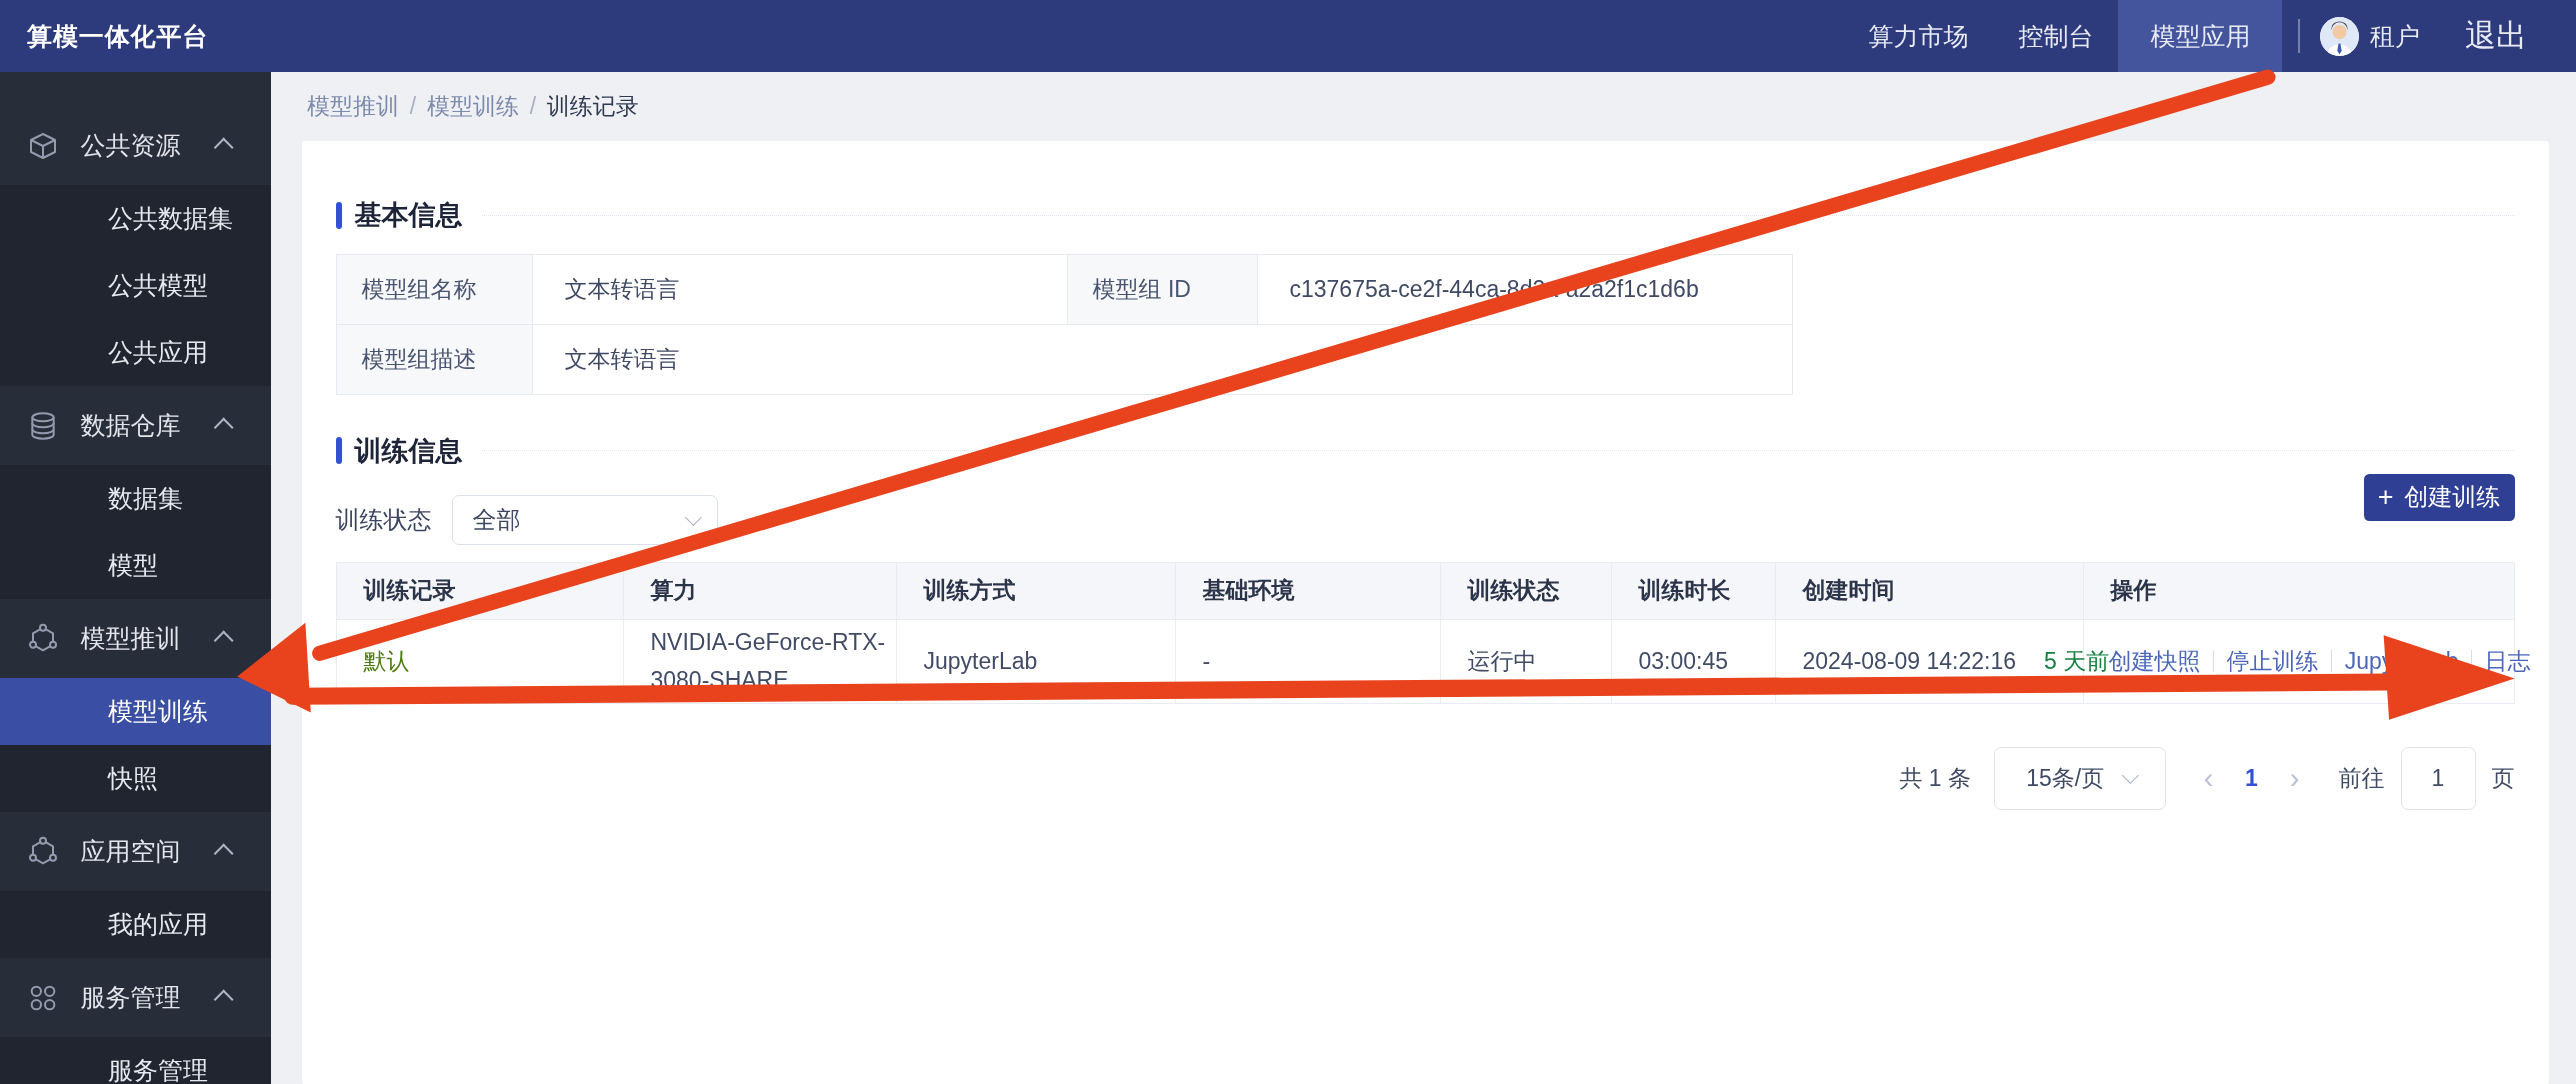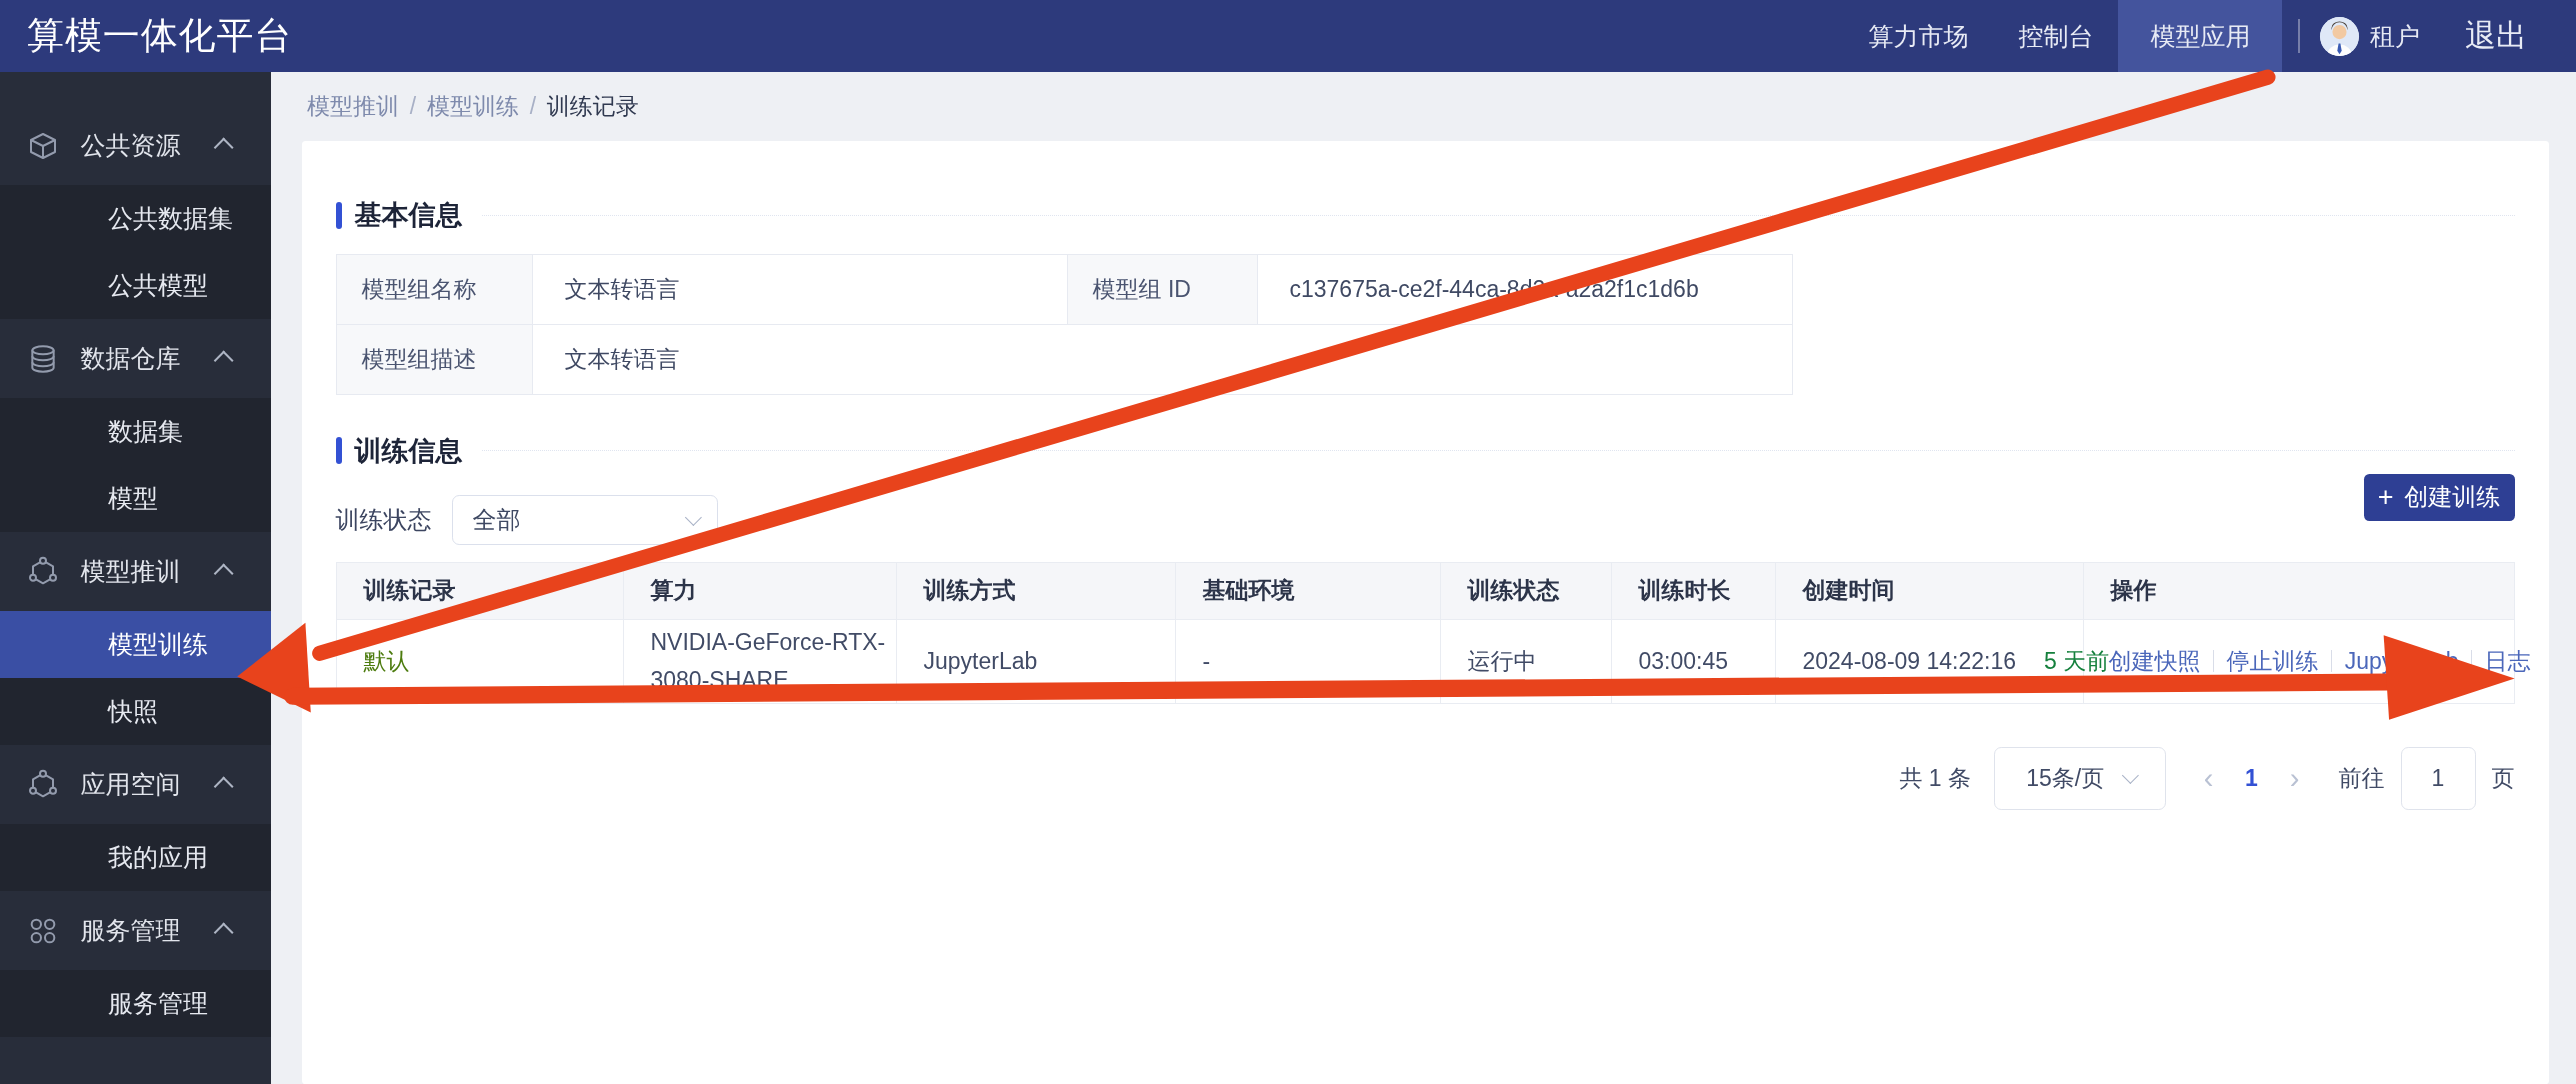--- a/index.html
+++ b/index.html
@@ -3,21 +3,21 @@
 <meta charset="utf-8">
 <style>
   * { margin:0; padding:0; box-sizing:border-box; }
   html,body { width:2576px; height:1084px; overflow:hidden;
     font-family:"Liberation Sans","DejaVu Sans",sans-serif; }
   .page { position:relative; width:2576px; height:1084px; background:#eef0f4; }
 
   
   .topbar { height:72px; background:#2d3a7c; display:flex; align-items:center;
     color:#fff; padding-left:27px; }
-  .brand { font-size:37px; font-weight:normal; letter-spacing:0.9px; }
+  .brand { font-size:25px; font-weight:bold; letter-spacing:0.9px; }
   .top-spacer { flex:1; }
   .top-nav { display:flex; align-items:center; height:89px; font-size:25px; color:#e8ebf5; }
   .top-link { padding:0 25px; height:72px; display:flex; align-items:center; cursor:pointer; }
   .top-link.active { background:#44549d; padding:0 32px; }
   .top-divider { width:1.8px; height:34px; background:rgba(255,255,255,.35); margin:0 20px 0 16px; }
   .avatar { width:39px; height:39px; border-radius:50%; background:#dfe8f7; overflow:hidden;
     display:flex; align-items:center; justify-content:center; margin-right:10.8px; }
   .user-name { font-size:25px; margin-right:45px; }
   .logout { font-size:31px; margin-right:49px; cursor:pointer; }
 
@@ -142,20 +142,21 @@
           <path d="M24 6 L42 15 V33 L24 42 L6 33 V15 Z"></path>
             <path d="M6 15 L24 24 L42 15"></path>
             <path d="M24 24 V42"></path>
         </svg>
         <span>公共资源</span>
         <span class="chev-up"></span>
       </div>
       <div class="submenu">
         <div class="sub-item">公共数据集</div>
         <div class="sub-item">公共模型</div>
+        <div class="sub-item">公共应用</div>
       </div>
 
       <div class="group-header">
         <svg class="gicon" viewBox="0 0 48 48" fill="none" stroke="currentColor" stroke-width="3">
           <ellipse cx="24" cy="11" rx="16" ry="6"></ellipse>
           <path d="M8 11 V37 c0 3.3 7.2 6 16 6 s16 -2.7 16 -6 V11"></path>
           <path d="M8 20 c0 3.3 7.2 6 16 6 s16 -2.7 16 -6"></path>
           <path d="M8 29 c0 3.3 7.2 6 16 6 s16 -2.7 16 -6"></path>
         </svg>
         <span>数据仓库</span>

